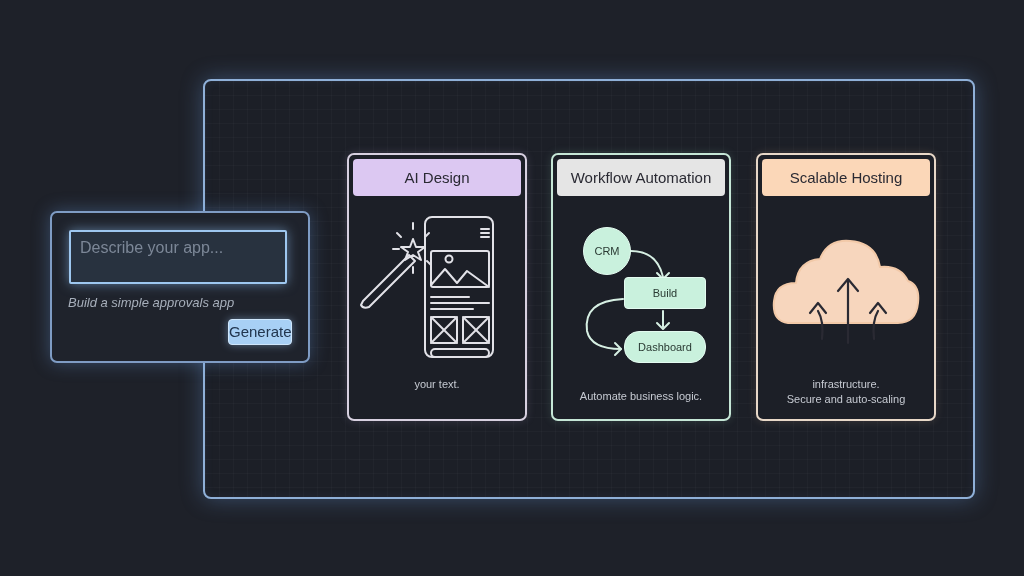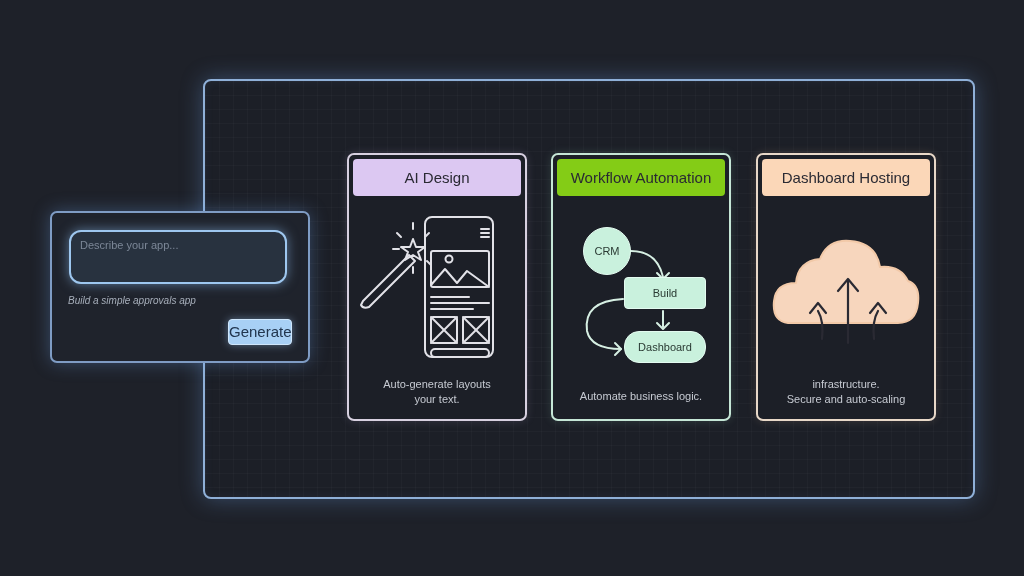--- a/index.html
+++ b/index.html
@@ -19,29 +19,29 @@
     box-shadow:0 0 22px rgba(110,160,230,0.35), inset 0 0 10px rgba(110,160,230,0.08);
   }
   .prompt-panel {
     position:absolute; left:50px; top:211px; width:256px; height:148px;
     border:2px solid #7f9cc4; border-radius:7px;
     background:#1f232c;
     box-shadow:0 0 18px rgba(110,160,230,0.35);
   }
   .prompt-input {
     position:absolute; left:17px; top:17px; width:218px; height:54px;
-    border:2px solid #9ec7ef; border-radius:12px;
+    border:2px solid #9ec7ef; border-radius:2px;
     background:#28323f;
     box-shadow:0 0 12px rgba(140,190,240,0.55);
     box-sizing:border-box; padding:7px 9px;
-    color:#7c8797; font-size:11px;
+    color:#7c8797; font-size:16px;
   }
   .example-text {
     position:absolute; left:16px; top:82px;
-    color:#a7afbb; font-size:10px; font-style:italic;
+    color:#a7afbb; font-size:13px; font-style:italic;
   }
   .generate-btn {
     position:absolute; left:176px; top:106px; width:62px; height:24px;
     background:#a8d0f5; border-radius:4px; border:1px solid #cfe6fb;
     color:#22364f; font-size:15px; text-align:center; line-height:24px;
     box-shadow:0 0 8px rgba(160,205,250,0.45);
   }
   .card {
     position:absolute; top:153px; width:180px; height:268px;
     border:2px solid #cfcfd6; border-radius:7px; background:#1c1f27;
@@ -49,21 +49,21 @@
   }
   .card.ai { left:347px; border-color:#d7d0e0; box-shadow:0 0 10px rgba(210,190,240,0.15); }
   .card.wf { left:551px; border-color:#c5e6d6; box-shadow:0 0 10px rgba(170,235,205,0.15); }
   .card.sh { left:756px; border-color:#e8d8c8; box-shadow:0 0 10px rgba(245,200,160,0.15); }
   .card-header {
     position:absolute; left:4px; top:4px; right:4px; height:37px;
     border-radius:4px; text-align:center; line-height:37px;
     font-size:15px; color:#2a2a33;
   }
   .ai .card-header { background:#dcc8f2; }
-  .wf .card-header { background:#84cc16; }
+  .wf .card-header { background:#e5e5e5; }
   .sh .card-header { background:#fbd7b8; }
   .card-illustration { position:absolute; left:0; top:50px; width:176px; height:170px; }
   .card-desc {
     position:absolute; left:0; right:0; top:222px;
     text-align:center; color:#c6cad2; font-size:11px; line-height:15px;
   }
   .card.wf .card-desc { top:234px; }
   .wf-node {
     position:absolute; background:#c9f1dd; color:#2a3a33; font-size:11px;
     text-align:center; border:1px solid #e3fbf0;
@@ -106,21 +106,20 @@
 
     <polygon points="64,34 67,42 76,42 69,47 72,55 64,50 56,55 59,47 52,42 61,42"></polygon>
     <line x1="64" y1="18" x2="64" y2="24"></line>
     <line x1="48" y1="28" x2="52" y2="32"></line>
     <line x1="80" y1="28" x2="76" y2="32"></line>
     <line x1="44" y1="44" x2="50" y2="44"></line>
     <line x1="78" y1="56" x2="82" y2="60"></line>
     <line x1="64" y1="62" x2="64" y2="68"></line>
   </svg>
   <div class="card-desc">
-    <div>Auto-generate layouts</div>
     <div>your text.</div>
   </div>
 </div>
 
 <div class="card wf">
   <div class="card-header">Workflow Automation</div>
   <svg class="card-illustration" viewBox="0 0 176 170" fill="none" stroke="#d6efe3" stroke-width="2" stroke-linecap="round" stroke-linejoin="round">
     <path d="M78,46 Q104,46 110,72"></path>
     <polyline points="104,68 110,74 116,68"></polyline>
     <line x1="110" y1="106" x2="110" y2="122"></line>
@@ -130,21 +129,21 @@
   </svg>
   <div class="wf-node" style="left:30px;top:72px;width:46px;height:46px;border-radius:50%;line-height:46px;">CRM</div>
   <div class="wf-node" style="left:71px;top:122px;width:80px;height:30px;border-radius:4px;line-height:30px;">Build</div>
   <div class="wf-node" style="left:71px;top:176px;width:80px;height:30px;border-radius:15px;line-height:30px;">Dashboard</div>
   <div class="card-desc">
     <div>Automate business logic.</div>
   </div>
 </div>
 
 <div class="card sh">
-  <div class="card-header">Dashboard Hosting</div>
+  <div class="card-header">Scalable Hosting</div>
   <svg class="card-illustration" viewBox="0 0 176 170" stroke-linejoin="round" stroke-linecap="round">
     <path d="M30,118 Q14,116 16,96 Q18,78 38,78 Q40,56 62,54 Q70,34 92,36 Q118,38 122,62 Q142,60 150,76 Q162,80 160,98 Q158,118 140,118 Z" fill="#f7d6bd" stroke="#f2c9a8" stroke-width="2"></path>
     <g fill="none" stroke="#2a2a33" stroke-width="2.2">
       <line x1="90" y1="138" x2="90" y2="76"></line>
       <polyline points="80,86 90,74 100,86"></polyline>
       <path d="M64,134 Q66,116 60,106"></path>
       <polyline points="52,108 60,98 68,108"></polyline>
       <path d="M116,134 Q114,116 120,106"></path>
       <polyline points="112,108 120,98 128,108"></polyline>
     </g>

